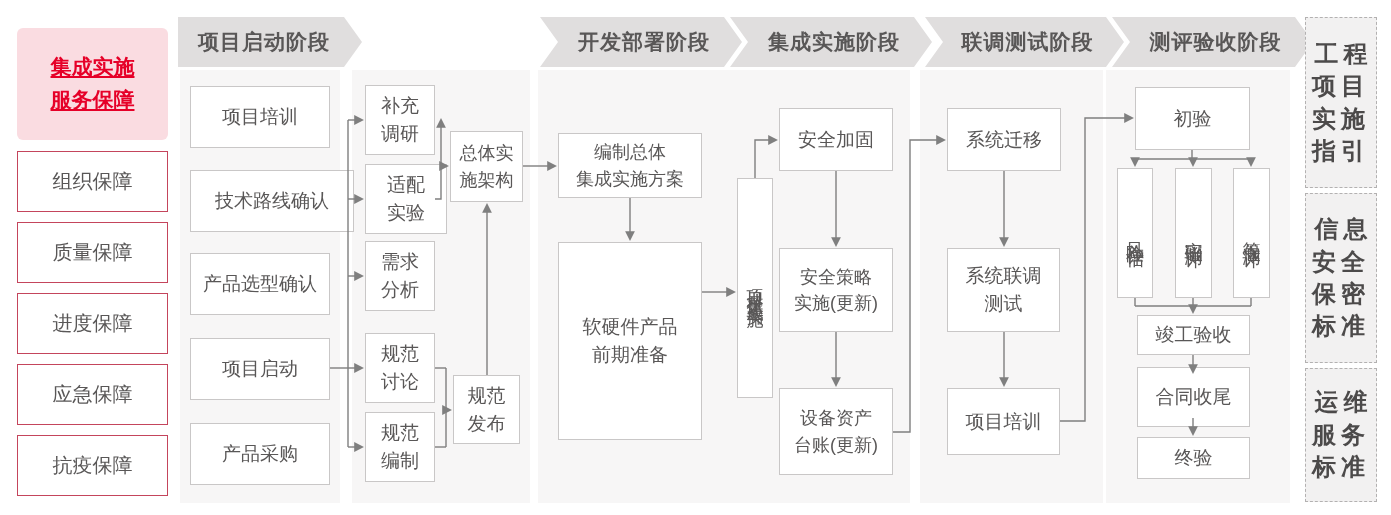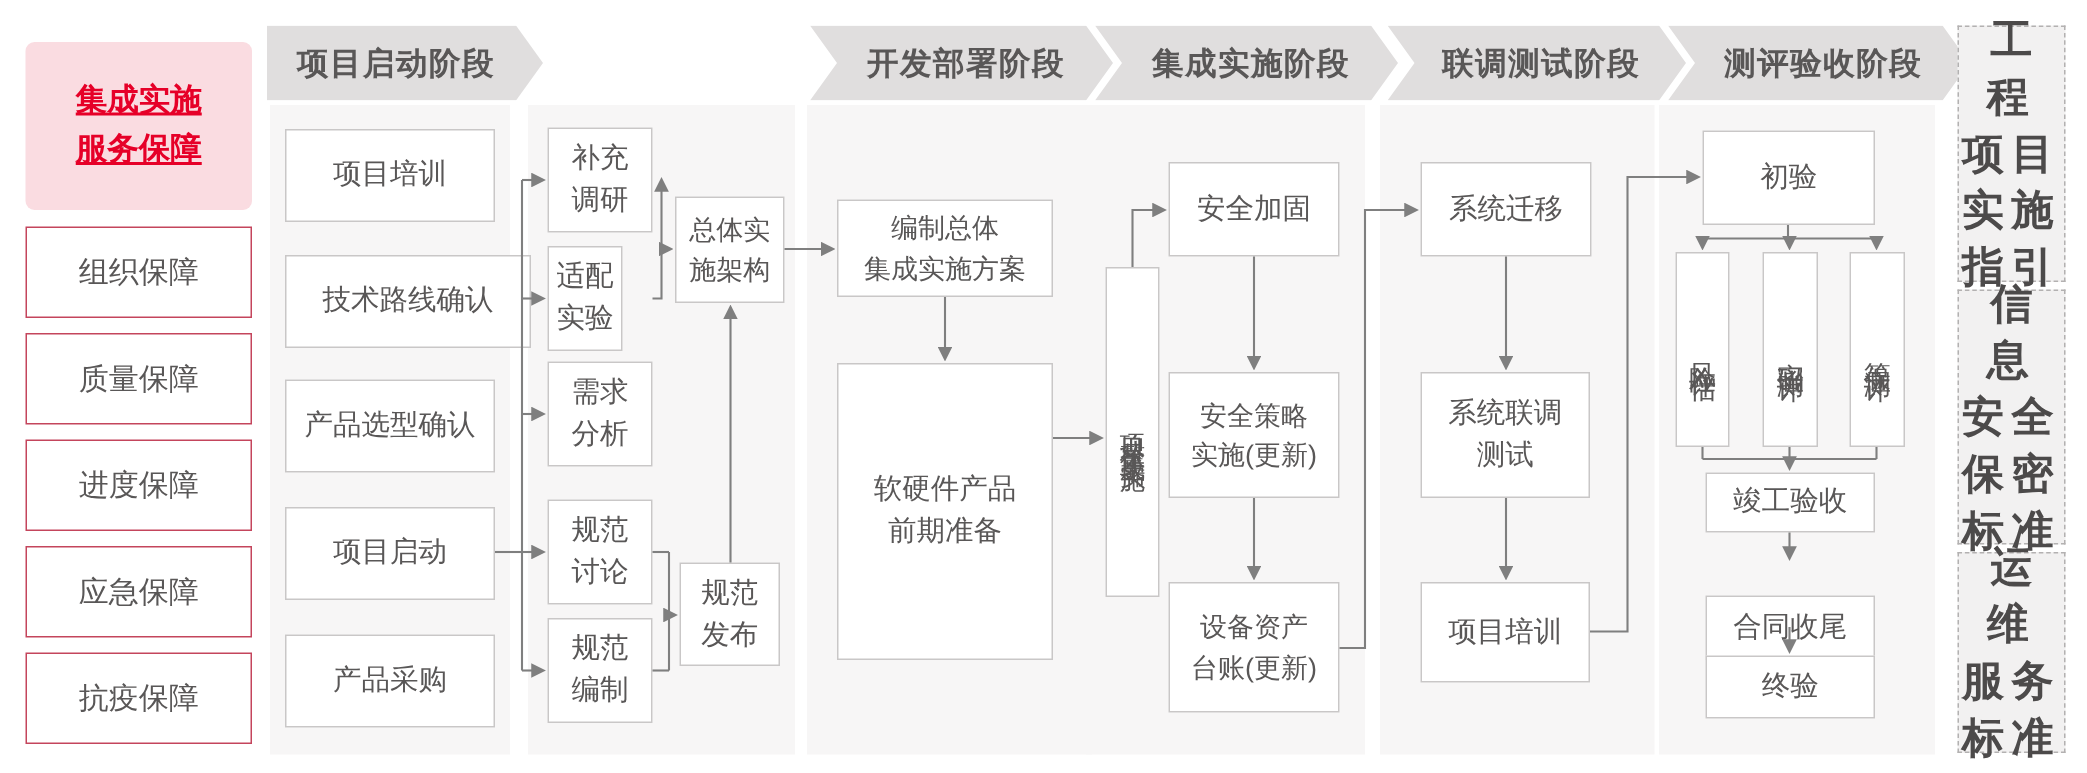--- a/index.html
+++ b/index.html
@@ -28,21 +28,21 @@
   
   .node{position:absolute;background:#ffffff;border:1px solid #c9c7c7;color:#595757;
     font-size:19px;line-height:1.45;display:flex;align-items:center;justify-content:center;
     text-align:center;white-space:pre-line;box-sizing:border-box;}
   .vnode{position:absolute;background:#ffffff;border:1px solid #c9c7c7;color:#595757;
     font-size:18px;display:flex;align-items:center;justify-content:center;box-sizing:border-box;}
   .vtext{writing-mode:vertical-rl;text-orientation:upright;letter-spacing:3px;}
 
   
   .std{position:absolute;left:1305px;width:72px;background:#f2f1f1;
-    border:1.5px dashed #b3b1b1;color:#4c4a4a;font-weight:bold;font-size:28px;
+    border:1.5px dashed #b3b1b1;color:#4c4a4a;font-weight:bold;font-size:24px;
     line-height:1.35;letter-spacing:5px;display:flex;align-items:center;justify-content:center;
     text-align:center;white-space:pre-line;box-sizing:border-box;text-indent:5px;}
 
   svg.connectors{position:absolute;left:0;top:0;pointer-events:none;}
 </style>
 </head>
 <body>
 
 <div class="canvas">
 
@@ -68,21 +68,21 @@
   <div class="panel" style="left:1106px;width:184px"></div>
 
   <div class="node" style="left:190px;top:86px;width:140px;height:62px">项目培训</div>
   <div class="node" style="left:190px;top:170px;width:164px;height:62px">技术路线确认</div>
   <div class="node" style="left:190px;top:253px;width:140px;height:62px">产品选型确认</div>
   <div class="node" style="left:190px;top:338px;width:140px;height:62px">项目启动</div>
   <div class="node" style="left:190px;top:423px;width:140px;height:62px">产品采购</div>
 
   <div class="node" style="left:365px;top:85px;width:70px;height:70px">补充
 调研</div>
-  <div class="node" style="left:365px;top:164px;width:50px;height:70px">适配
+  <div class="node" style="left:365px;top:164px;width:82px;height:70px">适配
 实验</div>
   <div class="node" style="left:365px;top:241px;width:70px;height:70px">需求
 分析</div>
   <div class="node" style="left:365px;top:333px;width:70px;height:70px">规范
 讨论</div>
   <div class="node" style="left:365px;top:412px;width:70px;height:70px">规范
 编制</div>
   <div class="node" style="left:450px;top:131px;width:73px;height:71px;font-size:18px">总体实
 施架构</div>
   <div class="node" style="left:453px;top:375px;width:67px;height:69px">规范
@@ -111,21 +111,21 @@
   <div class="vnode" style="left:1117px;top:168px;width:36px;height:130px">
     <span class="vtext">风险评估</span>
   </div>
   <div class="vnode" style="left:1175px;top:168px;width:37px;height:130px">
     <span class="vtext">密码测评</span>
   </div>
   <div class="vnode" style="left:1233px;top:168px;width:37px;height:130px">
     <span class="vtext">等保测评</span>
   </div>
   <div class="node" style="left:1137px;top:315px;width:113px;height:40px">竣工验收</div>
-  <div class="node" style="left:1137px;top:397px;width:113px;height:43px">合同收尾</div>
+  <div class="node" style="left:1137px;top:367px;width:113px;height:60px">合同收尾</div>
   <div class="node" style="left:1137px;top:437px;width:113px;height:42px">终验</div>
 
   <div class="std" style="top:17px;height:171px">工程
 项目
 实施
 指引</div>
   <div class="std" style="top:193px;height:170px">信息
 安全
 保密
 标准</div>

